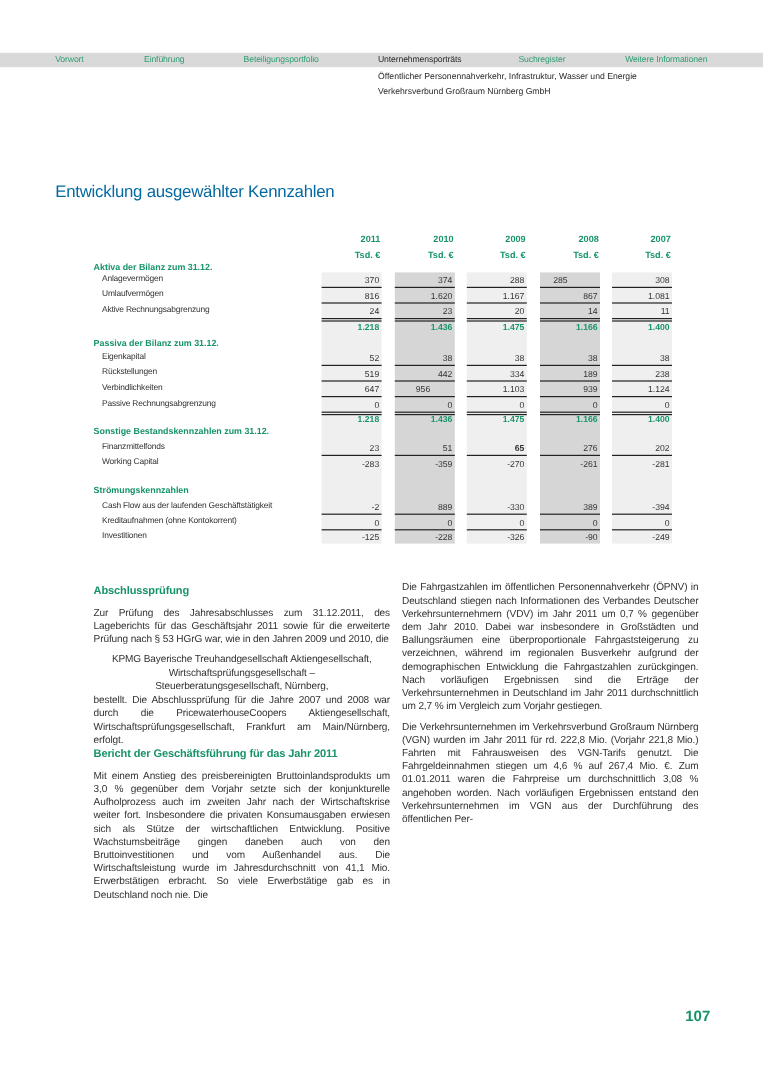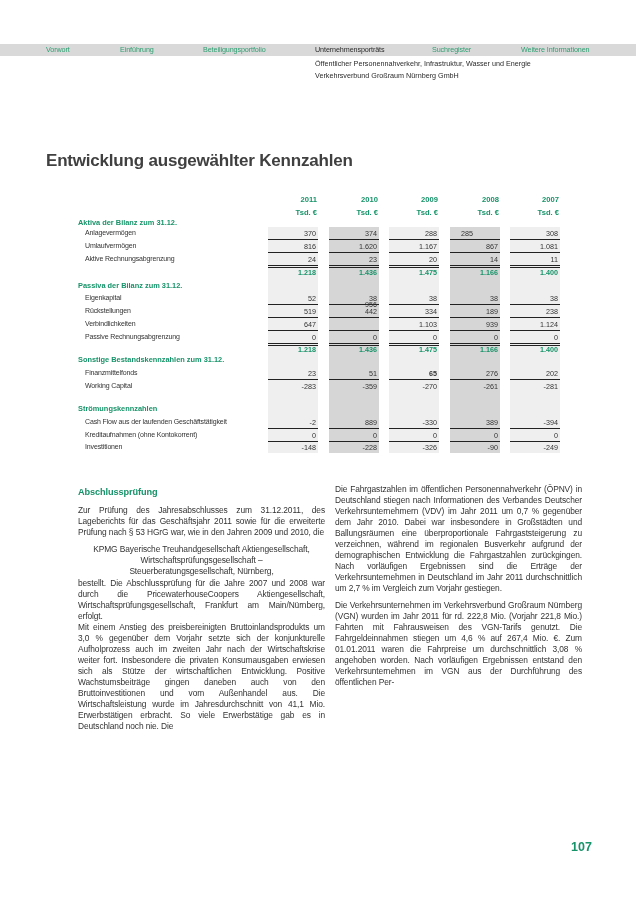--- a/index.html
+++ b/index.html
@@ -4,21 +4,21 @@
 <style>
   * { margin: 0; padding: 0; box-sizing: border-box; }
   html, body { width: 636px; height: 900px; background: #ffffff; overflow: hidden; }
   body { position: relative; font-family: "Liberation Sans", sans-serif; color: #2a2a2a; }
 
   .navbar { position: absolute; left: 0; top: 44px; width: 636px; height: 12px; background: #d9d9d9; }
   .nav-item { position: absolute; top: 0; height: 12px; line-height: 12px; font-size: 7.2px; color: #2e9e72; white-space: nowrap; letter-spacing: -0.1px; }
   .nav-item.active { color: #2a2a2a; }
   .sub { position: absolute; left: 315px; font-size: 7.2px; color: #2a2a2a; white-space: nowrap; }
 
-  .page-title { position: absolute; left: 46px; top: 151px; font-size: 17px; font-weight: bold; color: #404040; white-space: nowrap; letter-spacing: -0.2px; }
+  .page-title { position: absolute; left: 46px; top: 151px; font-size: 14px; font-weight: normal; color: #0369a1; white-space: nowrap; letter-spacing: -0.2px; }
 
   .col-bg { position: absolute; top: 227px; height: 226px; }
   .col-bg.light { background: #efefef; }
   .col-bg.dark { background: #d6d6d6; }
 
   .yr { position: absolute; font-size: 7.6px; font-weight: bold; color: #17936a; text-align: right; width: 50px; }
   .sec { position: absolute; left: 78px; font-size: 7.4px; font-weight: bold; color: #17936a; white-space: nowrap; }
   .lbl { position: absolute; left: 85px; font-size: 7px; color: #333; white-space: nowrap; letter-spacing: -0.15px; }
   .val { position: absolute; font-size: 7.2px; color: #333; text-align: right; width: 50px; padding-right: 1px; }
   .val.total { font-weight: bold; color: #17936a; }
@@ -131,21 +131,21 @@
       <div class="uline" style="left: 329px; top: 317px;"></div>
       <span class="val" style="left: 388px; top: 307px;">334</span>
       <div class="uline" style="left: 389px; top: 317px;"></div>
       <span class="val" style="left: 449px; top: 307px;">189</span>
       <div class="uline" style="left: 450px; top: 317px;"></div>
       <span class="val" style="left: 509px; top: 307px;">238</span>
       <div class="uline" style="left: 510px; top: 317px;"></div>
       <span class="lbl" style="top: 320px;">Verbindlichkeiten</span>
       <span class="val" style="left: 267px; top: 320px;">647</span>
       <div class="uline" style="left: 268px; top: 330px;"></div>
-      <span class="val" style="left: 328px; top: 300px;">956</span>
+      <span class="val" style="left: 328px; top: 320px; text-align: center;">956</span>
       <div class="uline" style="left: 329px; top: 330px;"></div>
       <span class="val" style="left: 388px; top: 320px;">1.103</span>
       <div class="uline" style="left: 389px; top: 330px;"></div>
       <span class="val" style="left: 449px; top: 320px;">939</span>
       <div class="uline" style="left: 450px; top: 330px;"></div>
       <span class="val" style="left: 509px; top: 320px;">1.124</span>
       <div class="uline" style="left: 510px; top: 330px;"></div>
       <span class="lbl" style="top: 333px;">Passive Rechnungsabgrenzung</span>
       <span class="val" style="left: 267px; top: 333px;">0</span>
       <div class="uline" style="left: 268px; top: 343px;"></div>
@@ -200,33 +200,34 @@
       <div class="uline" style="left: 268px; top: 441px;"></div>
       <span class="val" style="left: 328px; top: 431px;">0</span>
       <div class="uline" style="left: 329px; top: 441px;"></div>
       <span class="val" style="left: 388px; top: 431px;">0</span>
       <div class="uline" style="left: 389px; top: 441px;"></div>
       <span class="val" style="left: 449px; top: 431px;">0</span>
       <div class="uline" style="left: 450px; top: 441px;"></div>
       <span class="val" style="left: 509px; top: 431px;">0</span>
       <div class="uline" style="left: 510px; top: 441px;"></div>
       <span class="lbl" style="top: 443px;">Investitionen</span>
-      <span class="val" style="left: 267px; top: 443px;">-148</span>
+      <span class="val" style="left: 267px; top: 443px;">-125</span>
       <span class="val" style="left: 328px; top: 443px;">-228</span>
       <span class="val" style="left: 388px; top: 443px;">-326</span>
       <span class="val" style="left: 449px; top: 443px;">-90</span>
       <span class="val" style="left: 509px; top: 443px;">-249</span>
     </div>
 </div>
 
 <div class="col" style="left:78px;top:486px">
   <h3>Abschlussprüfung</h3>
   <p>Zur Prüfung des Jahresabschlusses zum 31.12.2011, des Lageberichts für das Geschäftsjahr 2011 sowie für die erweiterte Prüfung nach § 53 HGrG war, wie in den Jahren 2009 und 2010, die</p>
   <p class="center" style="padding:0 12px">KPMG Bayerische Treuhandgesellschaft Aktiengesellschaft, Wirtschaftsprüfungsgesellschaft – Steuerberatungsgesellschaft, Nürnberg,</p>
   <p style="margin-bottom:0">bestellt. Die Abschlussprüfung für die Jahre 2007 und 2008 war durch die PricewaterhouseCoopers Aktiengesellschaft, Wirtschaftsprüfungsgesellschaft, Frankfurt am Main/Nürnberg, erfolgt.</p>
+  <h3>Bericht der Geschäftsführung für das Jahr 2011</h3>
   <p>Mit einem Anstieg des preisbereinigten Bruttoinlandsprodukts um 3,0 % gegenüber dem Vorjahr setzte sich der konjunkturelle Aufholprozess auch im zweiten Jahr nach der Wirtschaftskrise weiter fort. Insbesondere die privaten Konsumausgaben erwiesen sich als Stütze der wirtschaftlichen Entwicklung. Positive Wachstumsbeiträge gingen daneben auch von den Bruttoinvestitionen und vom Außenhandel aus. Die Wirtschaftsleistung wurde im Jahresdurchschnitt von 41,1 Mio. Erwerbstätigen erbracht. So viele Erwerbstätige gab es in Deutschland noch nie. Die</p>
 </div>
 
 <div class="col" style="left:335px;top:484px">
   <p>Die Fahrgastzahlen im öffentlichen Personennahverkehr (ÖPNV) in Deutschland stiegen nach Informationen des Verbandes Deutscher Verkehrsunternehmern (VDV) im Jahr 2011 um 0,7 % gegenüber dem Jahr 2010. Dabei war insbesondere in Großstädten und Ballungsräumen eine überproportionale Fahrgaststeigerung zu verzeichnen, während im regionalen Busverkehr aufgrund der demographischen Entwicklung die Fahrgastzahlen zurückgingen. Nach vorläufigen Ergebnissen sind die Erträge der Verkehrsunternehmen in Deutschland im Jahr 2011 durchschnittlich um 2,7 % im Vergleich zum Vorjahr gestiegen.</p>
   <p>Die Verkehrsunternehmen im Verkehrsverbund Großraum Nürnberg (VGN) wurden im Jahr 2011 für rd. 222,8 Mio. (Vorjahr 221,8 Mio.) Fahrten mit Fahrausweisen des VGN-Tarifs genutzt. Die Fahrgeldeinnahmen stiegen um 4,6 % auf 267,4 Mio. €. Zum 01.01.2011 waren die Fahrpreise um durchschnittlich 3,08 % angehoben worden. Nach vorläufigen Ergebnissen entstand den Verkehrsunternehmen im VGN aus der Durchführung des öffentlichen Per-</p>
 </div>
 
 <div class="page-num">107</div>
 

